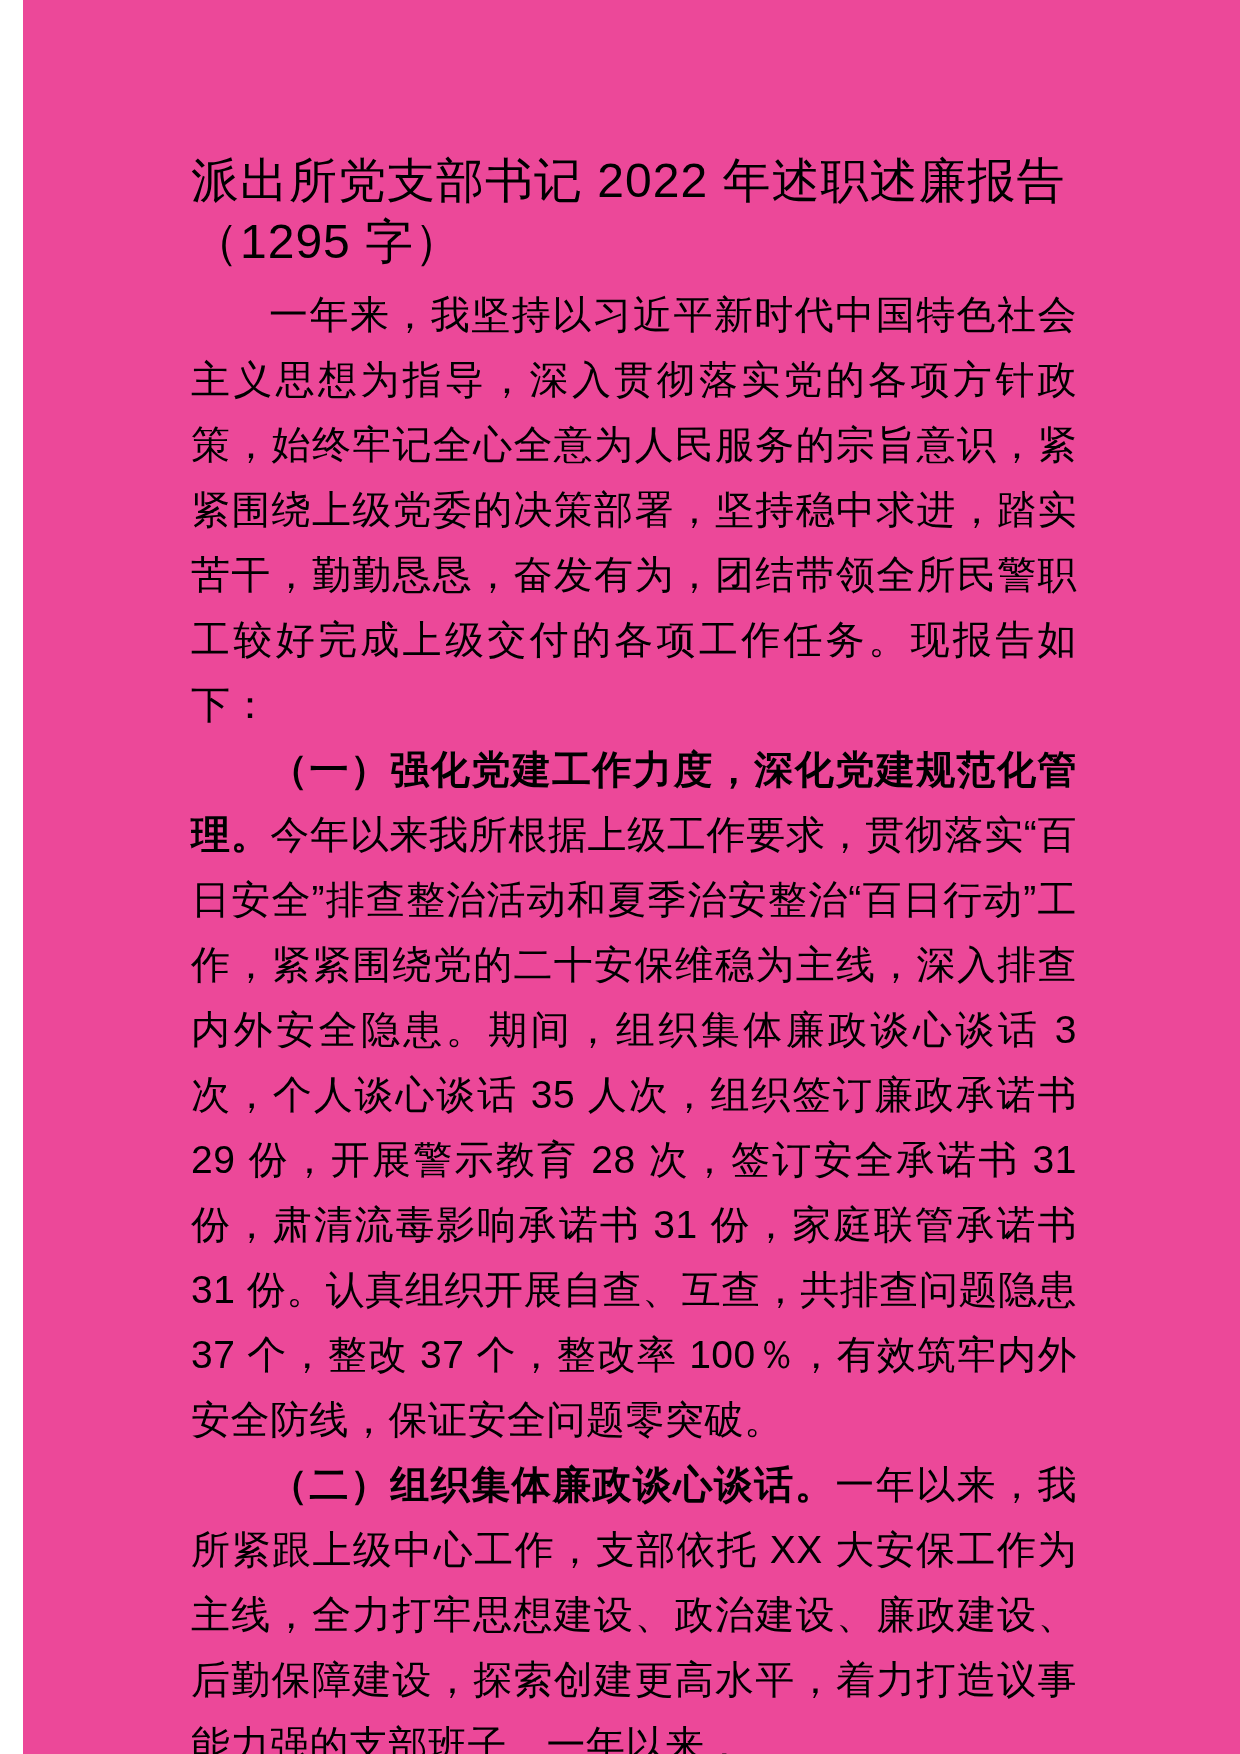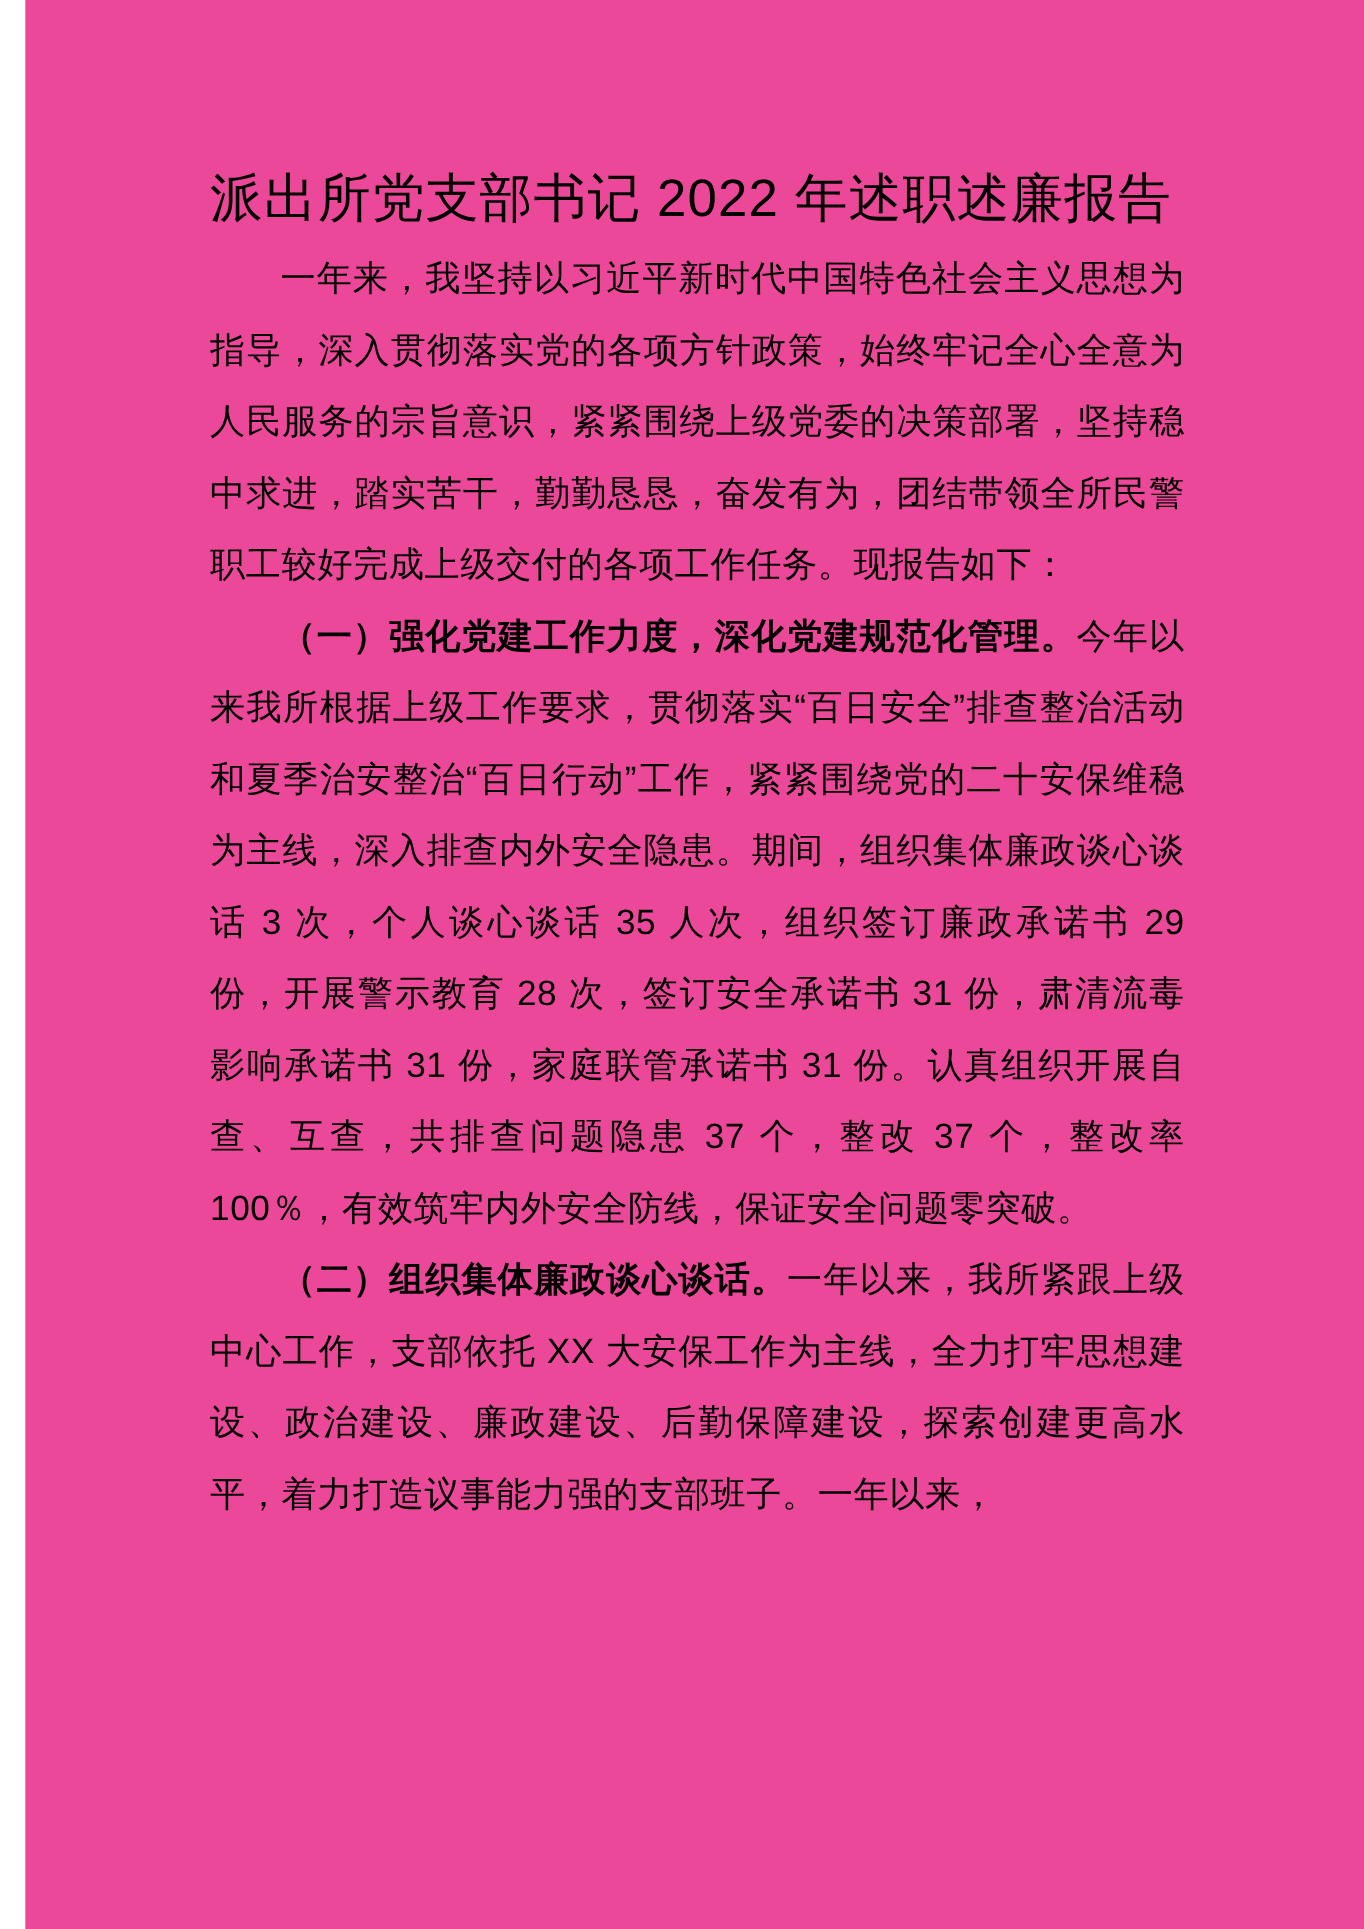--- a/index.html
+++ b/index.html
@@ -26,38 +26,39 @@
     line-height: 61px;
     letter-spacing: 1px;
     text-align: left;
     color: #000000;
   }
   .doc-title .title-line {
     display: block;
   }
   .para {
     margin: 0;
-    font-size: 32px;
+    font-size: 39px;
     line-height: 65px;
     text-align: justify;
     text-indent: 2em;
     letter-spacing: 0.5px;
     color: #000000;
   }
   .run-bold {
     font-weight: 700;
   }
 </style>
 </head>
 <body>
 
 <div class="page">
 
   <h1 class="doc-title">
     <span class="title-line">派出所党支部书记 2022 年述职述廉报告</span>
+    <span class="title-line">（1295 字）</span>
   </h1>
 
   <p class="para">一年来，我坚持以习近平新时代中国特色社会主义思想为指导，深入贯彻落实党的各项方针政策，始终牢记全心全意为人民服务的宗旨意识，紧紧围绕上级党委的决策部署，坚持稳中求进，踏实苦干，勤勤恳恳，奋发有为，团结带领全所民警职工较好完成上级交付的各项工作任务。现报告如下：</p>
 
   <p class="para"><span class="run-bold">（一）强化党建工作力度，深化党建规范化管理。</span><span>今年以来我所根据上级工作要求，贯彻落实“百日安全”排查整治活动和夏季治安整治“百日行动”工作，紧紧围绕党的二十安保维稳为主线，深入排查内外安全隐患。期间，组织集体廉政谈心谈话 3 次，个人谈心谈话 35 人次，组织签订廉政承诺书 29 份，开展警示教育 28 次，签订安全承诺书 31 份，肃清流毒影响承诺书 31 份，家庭联管承诺书 31 份。认真组织开展自查、互查，共排查问题隐患 37 个，整改 37 个，整改率 100％，有效筑牢内外安全防线，保证安全问题零突破。</span></p>
 
   <p class="para"><span class="run-bold">（二）组织集体廉政谈心谈话。</span><span>一年以来，我所紧跟上级中心工作，支部依托 XX 大安保工作为主线，全力打牢思想建设、政治建设、廉政建设、后勤保障建设，探索创建更高水平，着力打造议事能力强的支部班子。一年以来，</span></p>
 
 </div>
 

